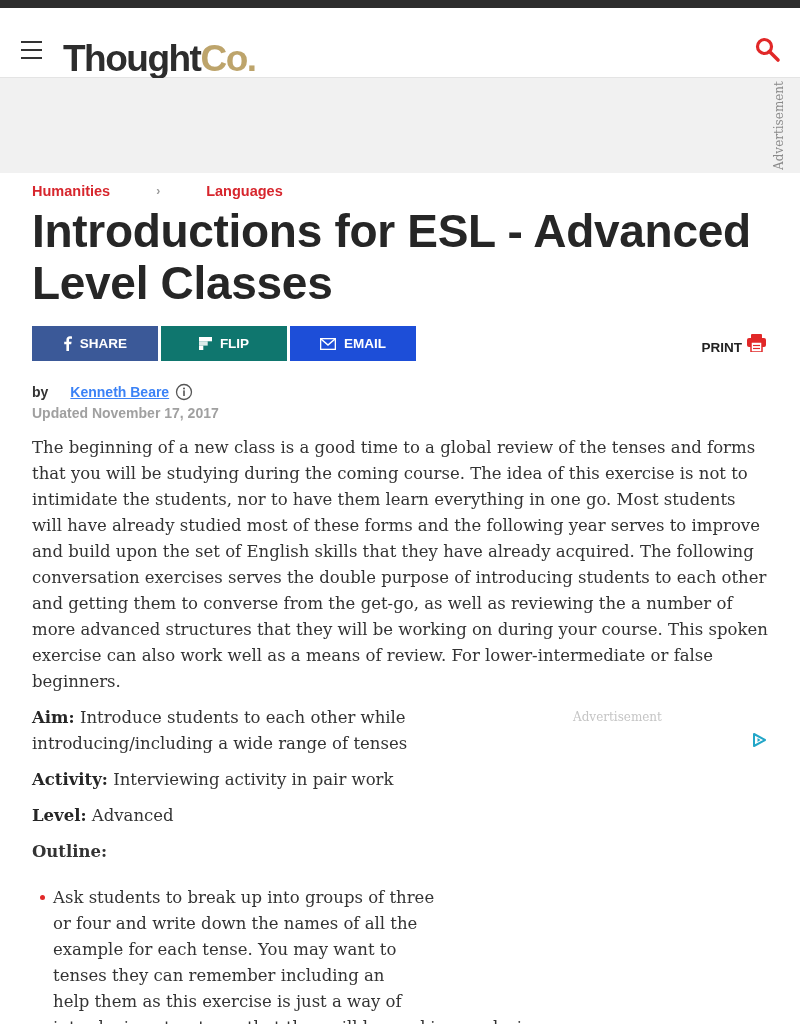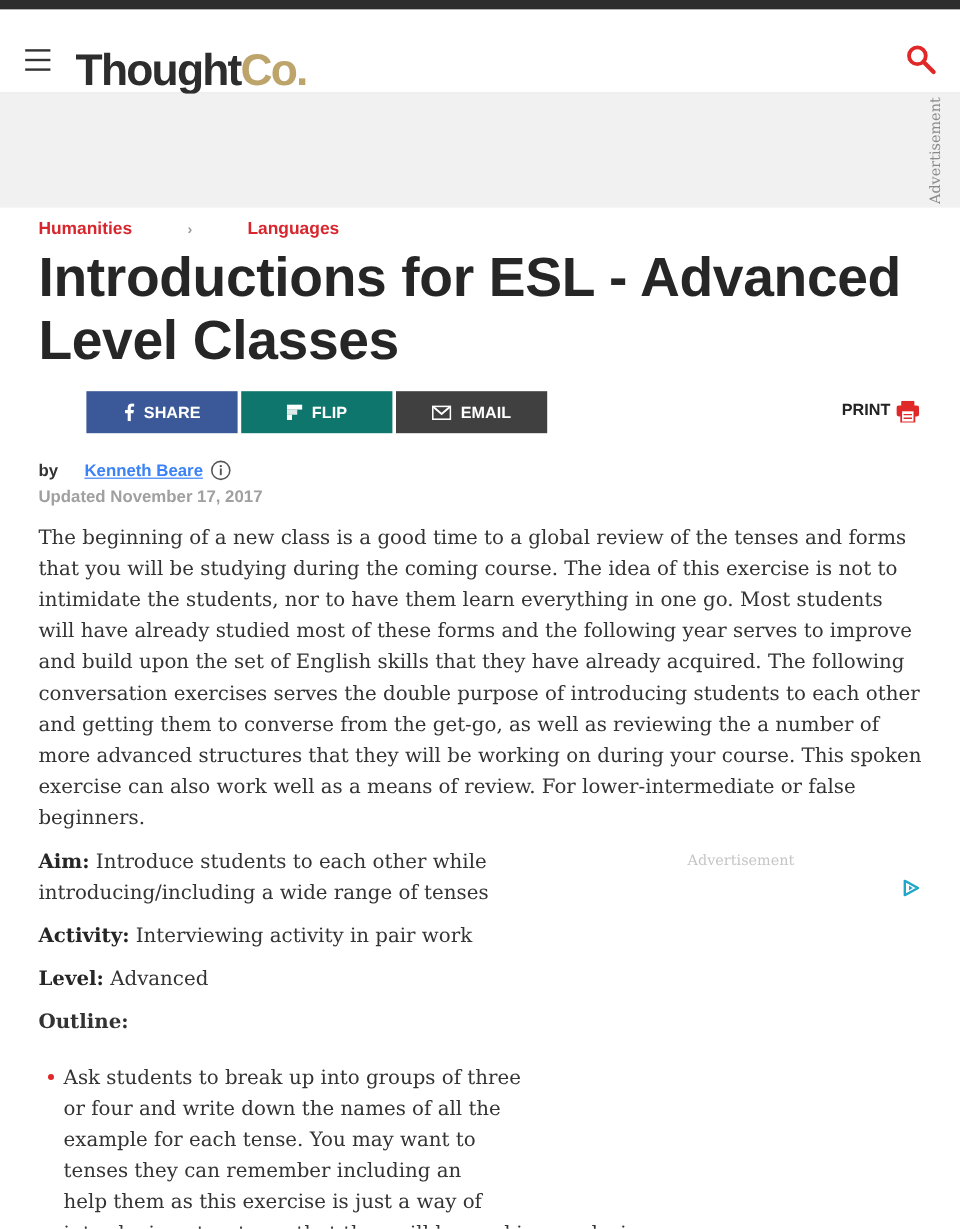--- a/index.html
+++ b/index.html
@@ -16,27 +16,27 @@
 
     .ad-banner { height: 95px; background: #f1f1f1; position: relative; }
     .ad-banner .ad-vert { position: absolute; right: 14px; top: 4px; writing-mode: vertical-rl; transform: rotate(180deg); font-family: "DejaVu Serif", serif; font-size: 12px; color: #8a8a8a; height: 88px; text-align: right; }
 
     .content { padding: 0 32px; }
     .breadcrumb { margin-top: 10px; font-family: "Liberation Sans", sans-serif; font-weight: 700; font-size: 14.5px; color: #d7262d; display: flex; align-items: center; gap: 39px; }
     .breadcrumb a { color: #d7262d; text-decoration: none; }
     .breadcrumb .sep { color: #999; margin: 0 7px; font-size: 12px; }
     h1 { font-family: "Liberation Sans", sans-serif; font-weight: 700; font-size: 46px; line-height: 52px; color: #262626; margin-top: 6px; letter-spacing: -0.3px; }
 
-    .share-row { margin-top: 17px; display: flex; align-items: center; position: relative; height: 35px; margin-left: 40px; }
+    .share-row { margin-top: 17px; display: flex; align-items: center; position: relative; height: 35px; }
     .share-btn { width: 126px; height: 35px; margin-right: 3px; display: flex; align-items: center; justify-content: center; color: #fff; font-family: "Liberation Sans", sans-serif; font-weight: 700; font-size: 13.5px; cursor: pointer; }
     .share-btn .ico { margin-right: 8px; display: inline-flex; }
     .btn-fb { background: #3b5998; }
     .btn-flip { background: #0f766e; }
-    .btn-email { background: #404040; }
-    .print { position: absolute; right: 2px; top: 8px; display: flex; align-items: flex-start; font-family: "Liberation Sans", sans-serif; font-weight: 700; font-size: 13.5px; color: #222; cursor: pointer; }
+    .btn-email { background: #1d4ed8; }
+    .print { position: absolute; right: 2px; top: 8px; display: flex; align-items: flex-end; font-family: "Liberation Sans", sans-serif; font-weight: 700; font-size: 13.5px; color: #222; cursor: pointer; }
     .print .ico { margin-left: 5px; }
 
     .byline { margin-top: 22px; font-family: "Liberation Sans", sans-serif; font-weight: 700; font-size: 14px; color: #333; display: flex; align-items: center; }
     .byline a { color: #3b82f6; margin-left: 22px; }
     .byline .info { margin-left: 6px; display: inline-flex; }
     .updated { margin-top: 4px; font-family: "Liberation Sans", sans-serif; font-weight: 700; font-size: 14px; color: #a0a0a0; }
 
     .body-text { font-family: "DejaVu Serif", serif; font-size: 16.5px; line-height: 26px; color: #333; }
     .intro { margin-top: 14px; }
     .meta-row { margin-top: 10px; width: 410px; }

